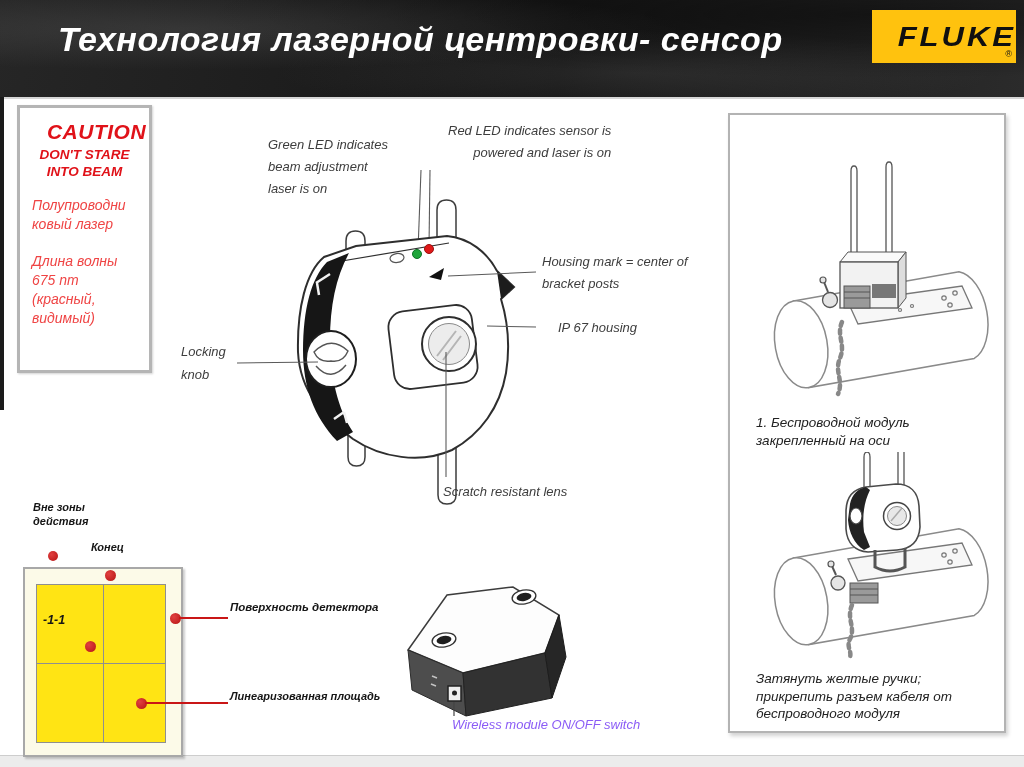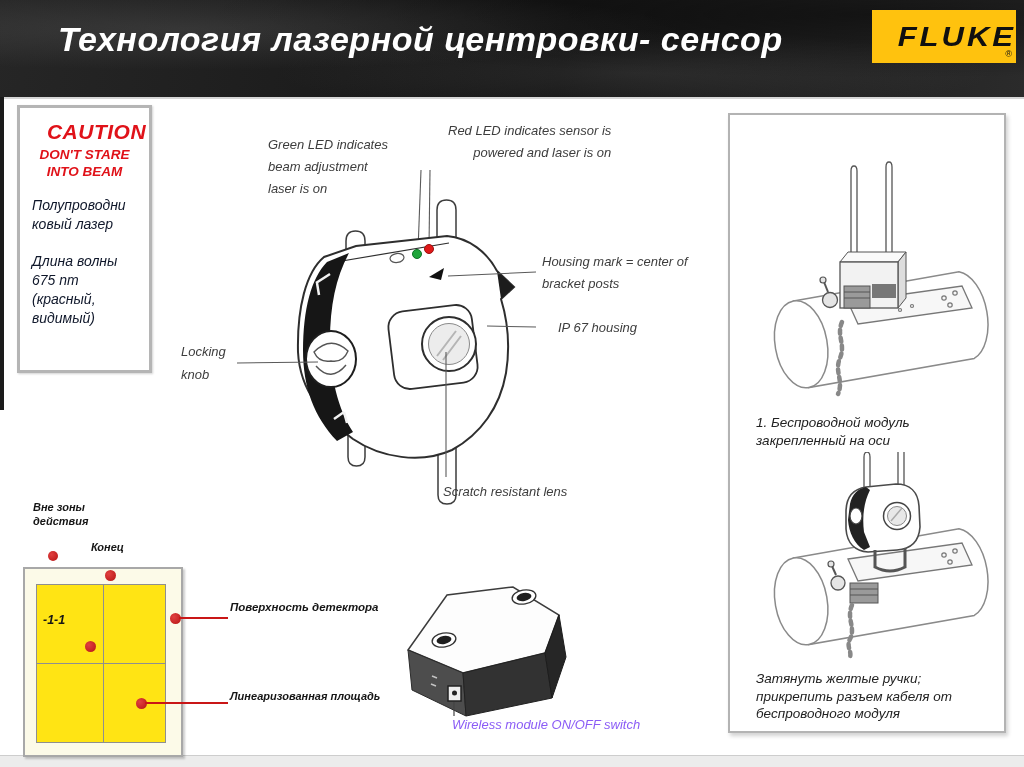--- a/index.html
+++ b/index.html
@@ -42,21 +42,21 @@
 
   
   .caution {
     position:absolute; left:17px; top:105px; width:129px; height:262px;
     background:#fff; border:3px solid #b5b5b5; box-shadow:1px 1px 2px rgba(0,0,0,.18);
   }
   .caution-title { margin-top:12px; text-align:center; color:var(--caution-red,#e01219);
                    font-size:21px; font-weight:bold; letter-spacing:.5px;padding-left:24px; }
   .caution-warning { margin-top:2px; text-align:center; color:var(--caution-red,#e01219);
                      font-size:13.5px; font-weight:bold; line-height:17px; }
-  .caution-text { margin:16px 0 0 12px; font-size:14px; line-height:19px; color:#0f172a; }
+  .caution-text { margin:16px 0 0 12px; font-size:14px; line-height:19px; color:#ef4444; }
   .caution-text + .caution-text { margin-top:18px; }
 
   
   .diagram-label { position:absolute; font-size:13px; color:#3d3d3d; line-height:22px; white-space:pre-line; }
 
   
   .det-label { position:absolute; font-weight:bold; color:#161616; }
   .cream-box {
     position:absolute; left:23px; top:567px; width:156px; height:186px;
     background:var(--detector-bg,#fcfae8); border:2px solid #a8a8a8;

